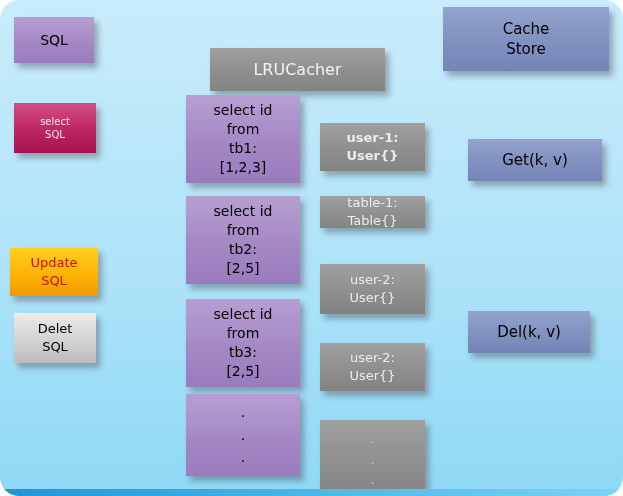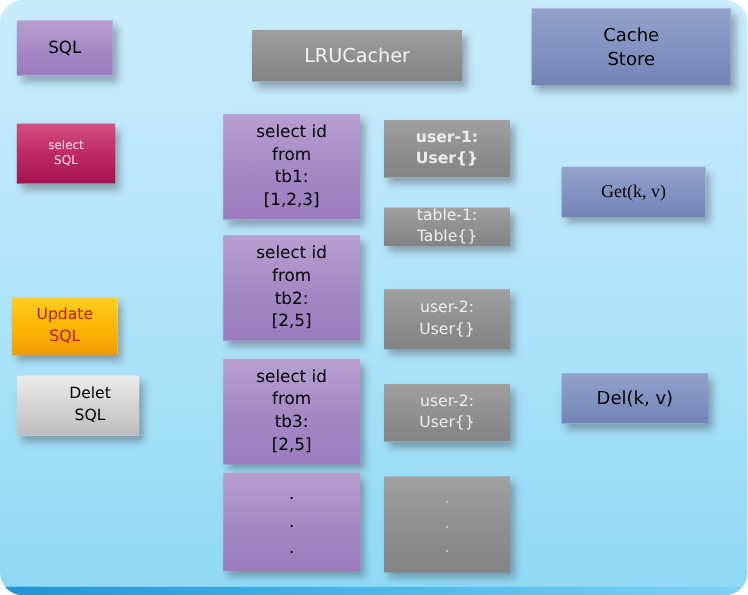--- a/index.html
+++ b/index.html
@@ -26,57 +26,57 @@
     line-height: 1.35;
     color: #000;
   }
   .purple {
     background: linear-gradient(to bottom, #b79fd2 0%, #a488c4 55%, #9a7cbd 100%);
     color: #000;
   }
   .gray {
     background: linear-gradient(to bottom, #a0a0a0 0%, #8d8d8d 60%, #838383 100%);
     color: #ececec;
+    margin-top: 23px;
   }
   .blue {
     background: linear-gradient(to bottom, #93a3cc 0%, #8191c0 55%, #7484b6 100%);
     color: #000;
   }
   .magenta {
     background: linear-gradient(to bottom, #d2507f 0%, #bb2663 55%, #a5134f 100%);
     color: #f6e3ec;
   }
   .gold {
     background: linear-gradient(to bottom, #ffcf1f 0%, #fdb405 55%, #f09a00 100%);
     color: #c01414;
     margin-top: 40px;
   }
   .silver {
     background: linear-gradient(to bottom, #ececec 0%, #d2d2d2 55%, #bdbdbd 100%);
     color: #000;
-    padding-left: 20px;
   }
 
   
   .n-sql        { left: 14px;  top: 17px;  width: 80px;  height: 46px; font-size: 14px; }
   .n-lru        { left: 210px; top: 25px;  width: 175px; height: 43px; font-size: 16px; color: #f2f2f2; }
   .n-cache      { left: 443px; top: 7px;   width: 166px; height: 64px; font-size: 15px; }
   .n-select-sql { left: 14px;  top: 103px; width: 82px;  height: 50px; font-size: 10px; }
   .n-update-sql { left: 10px;  top: 208px; width: 88px;  height: 48px; font-size: 13px; }
   .n-delete-sql { left: 14px;  top: 313px; width: 82px;  height: 50px; font-size: 13px; }
   .n-q1     { left: 186px; top: 95px;  width: 114px; height: 88px; font-size: 14px; }
   .n-q2     { left: 186px; top: 196px; width: 114px; height: 88px; font-size: 14px; }
   .n-q3     { left: 186px; top: 299px; width: 114px; height: 88px; font-size: 14px; }
   .n-qdots  { left: 186px; top: 394px; width: 114px; height: 82px; font-size: 14px; line-height: 1.6; }
   .n-e1     { left: 320px; top: 100px; width: 105px; height: 48px; font-size: 13px; font-weight: bold; }
   .n-e2     { left: 320px; top: 173px; width: 105px; height: 32px; font-size: 13px; }
   .n-e3     { left: 320px; top: 241px; width: 105px; height: 50px; font-size: 13px; }
   .n-e4     { left: 320px; top: 320px; width: 105px; height: 48px; font-size: 13px; }
   .n-edots  { left: 320px; top: 397px; width: 105px; height: 80px; font-size: 13px; line-height: 1.6; color: #c9c9c9; }
-  .n-get    { left: 468px; top: 139px; width: 120px; height: 42px; font-size: 15px; font-family: Liberation Serif, serif; }
+  .n-get    { left: 468px; top: 139px; width: 134px; height: 42px; font-size: 15px; }
   .n-put    { left: 468px; top: 229px; width: 122px; height: 42px; font-size: 15px; }
   .n-del    { left: 468px; top: 311px; width: 122px; height: 42px; font-size: 15px; }
 
   .bottom-strip {
     position: absolute;
     left: 0; bottom: 0;
     width: 100%; height: 7px;
     background: linear-gradient(to right, #1f94d6 0%, #55bdeb 60%, #7fd2f4 100%);
     box-shadow: none;
   }

